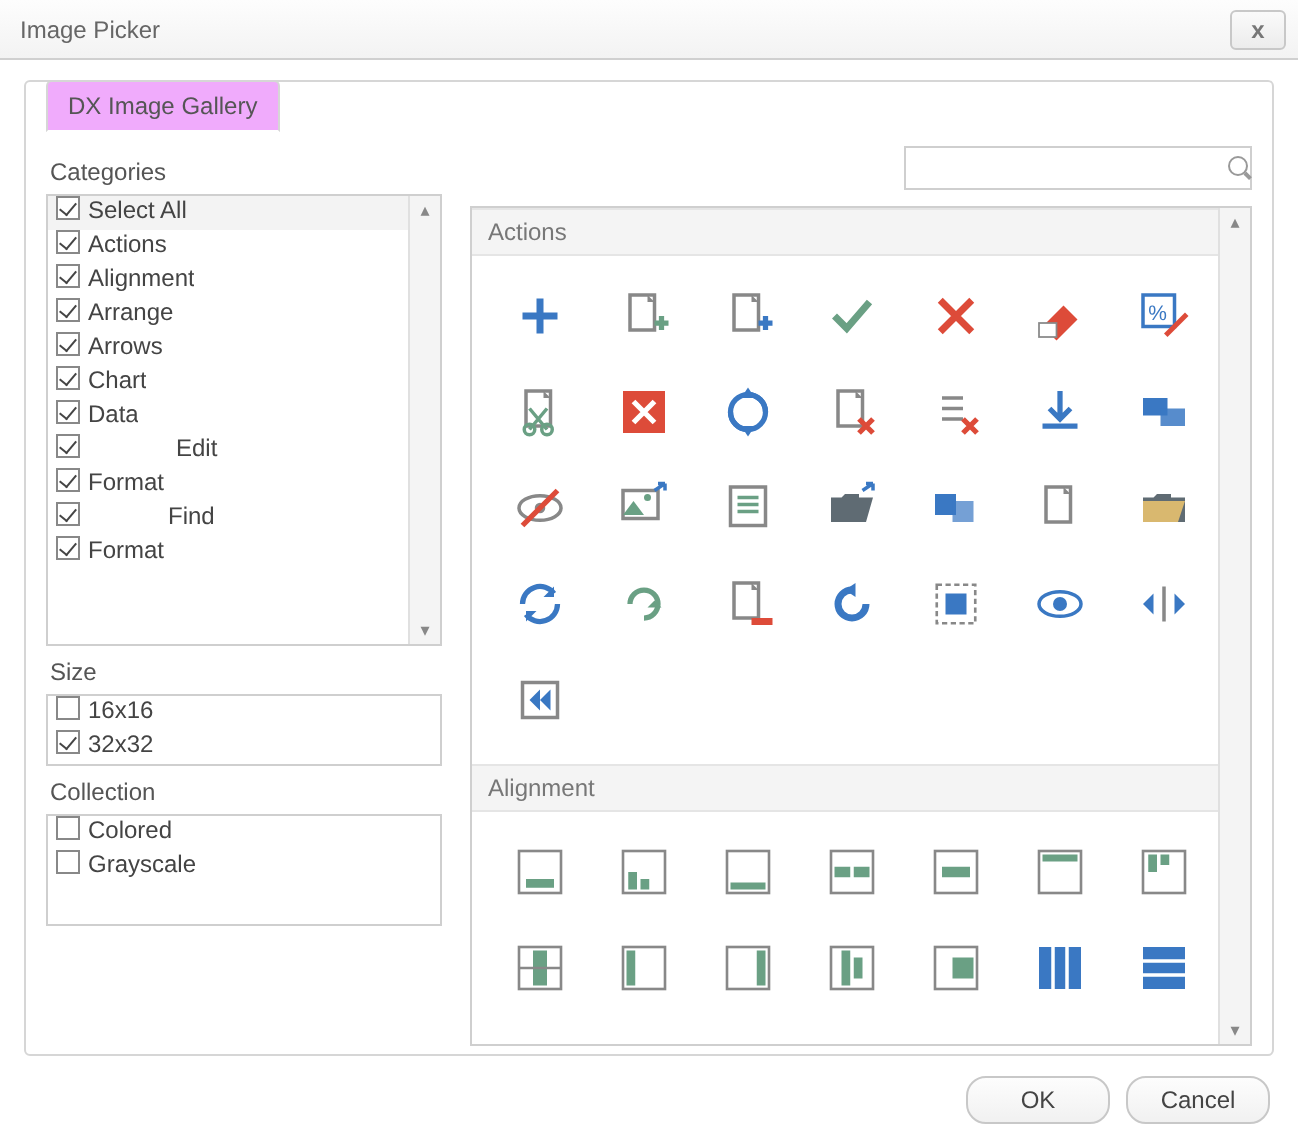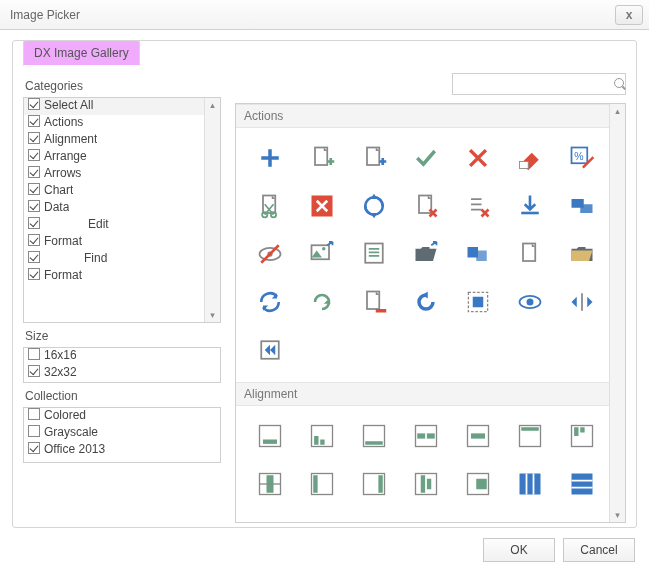--- a/index.html
+++ b/index.html
@@ -30,21 +30,21 @@
 .mag::after { content: ""; position: absolute; width: 4px; height: 1.5px; background: #999; transform: rotate(45deg); left: 8px; top: 9px; }
 .gallery { border: 1px solid #cfcfcf; flex: 1; background: #fff; position: relative; overflow: hidden; }
 .gallery .gsb { position: absolute; right: 0; top: 0; bottom: 0; width: 16px; background: #f4f4f4; border-left: 1px solid #e0e0e0; display: flex; flex-direction: column; justify-content: space-between; align-items: center; color: #888; }
 .gallery .gsb .arr { font-size: 9px; padding: 2px 0; }
 .group-hdr { background: #f4f4f4; color: #777; padding: 4px 8px; border-bottom: 1px solid #e5e5e5; border-top: 1px solid #e5e5e5; }
 .group-hdr:first-child { border-top: none; }
 .icon-grid { display: grid; grid-template-columns: repeat(7, 48px); gap: 4px; padding: 8px 10px 10px 10px; }
 .cell { width: 48px; height: 44px; display: flex; align-items: center; justify-content: center; cursor: pointer; }
 .cell svg { width: 28px; height: 28px; }
 .footer { height: 44px; display: flex; align-items: center; justify-content: flex-end; gap: 8px; padding-right: 14px; }
-.btn { width: 72px; height: 24px; border: 1px solid #c8c8c8; background: linear-gradient(#fdfdfd,#f1f1f1); border-radius: 0; cursor: pointer; font-size: 12px; color: #444; }
+.btn { width: 72px; height: 24px; border: 1px solid #c8c8c8; background: linear-gradient(#fdfdfd,#f1f1f1); border-radius: 10px; cursor: pointer; font-size: 12px; color: #444; }
 </style>
 </head>
 <body>
 
 <div class="titlebar">
   <span class="title">Image Picker</span>
   <div class="close">
     <span>x</span>
   </div>
 </div>
@@ -124,24 +124,20 @@
         <div class="section-label">Collection</div>
         <div class="listbox" style="height:56px" id="col-list">
             <div class="row">
               <span class="chk"></span>
               <span class="lbl">Colored</span>
             </div>
             <div class="row">
               <span class="chk"></span>
               <span class="lbl">Grayscale</span>
             </div>
-            <div class="row">
-              <span class="chk checked"></span>
-              <span class="lbl">Office 2013</span>
-            </div>
           </div>
       </div>
 
       <div class="right">
         <div class="searchbox">
           <input type="text" placeholder="" style="">
           <span class="mag"></span>
         </div>
 
         <div class="gallery">

